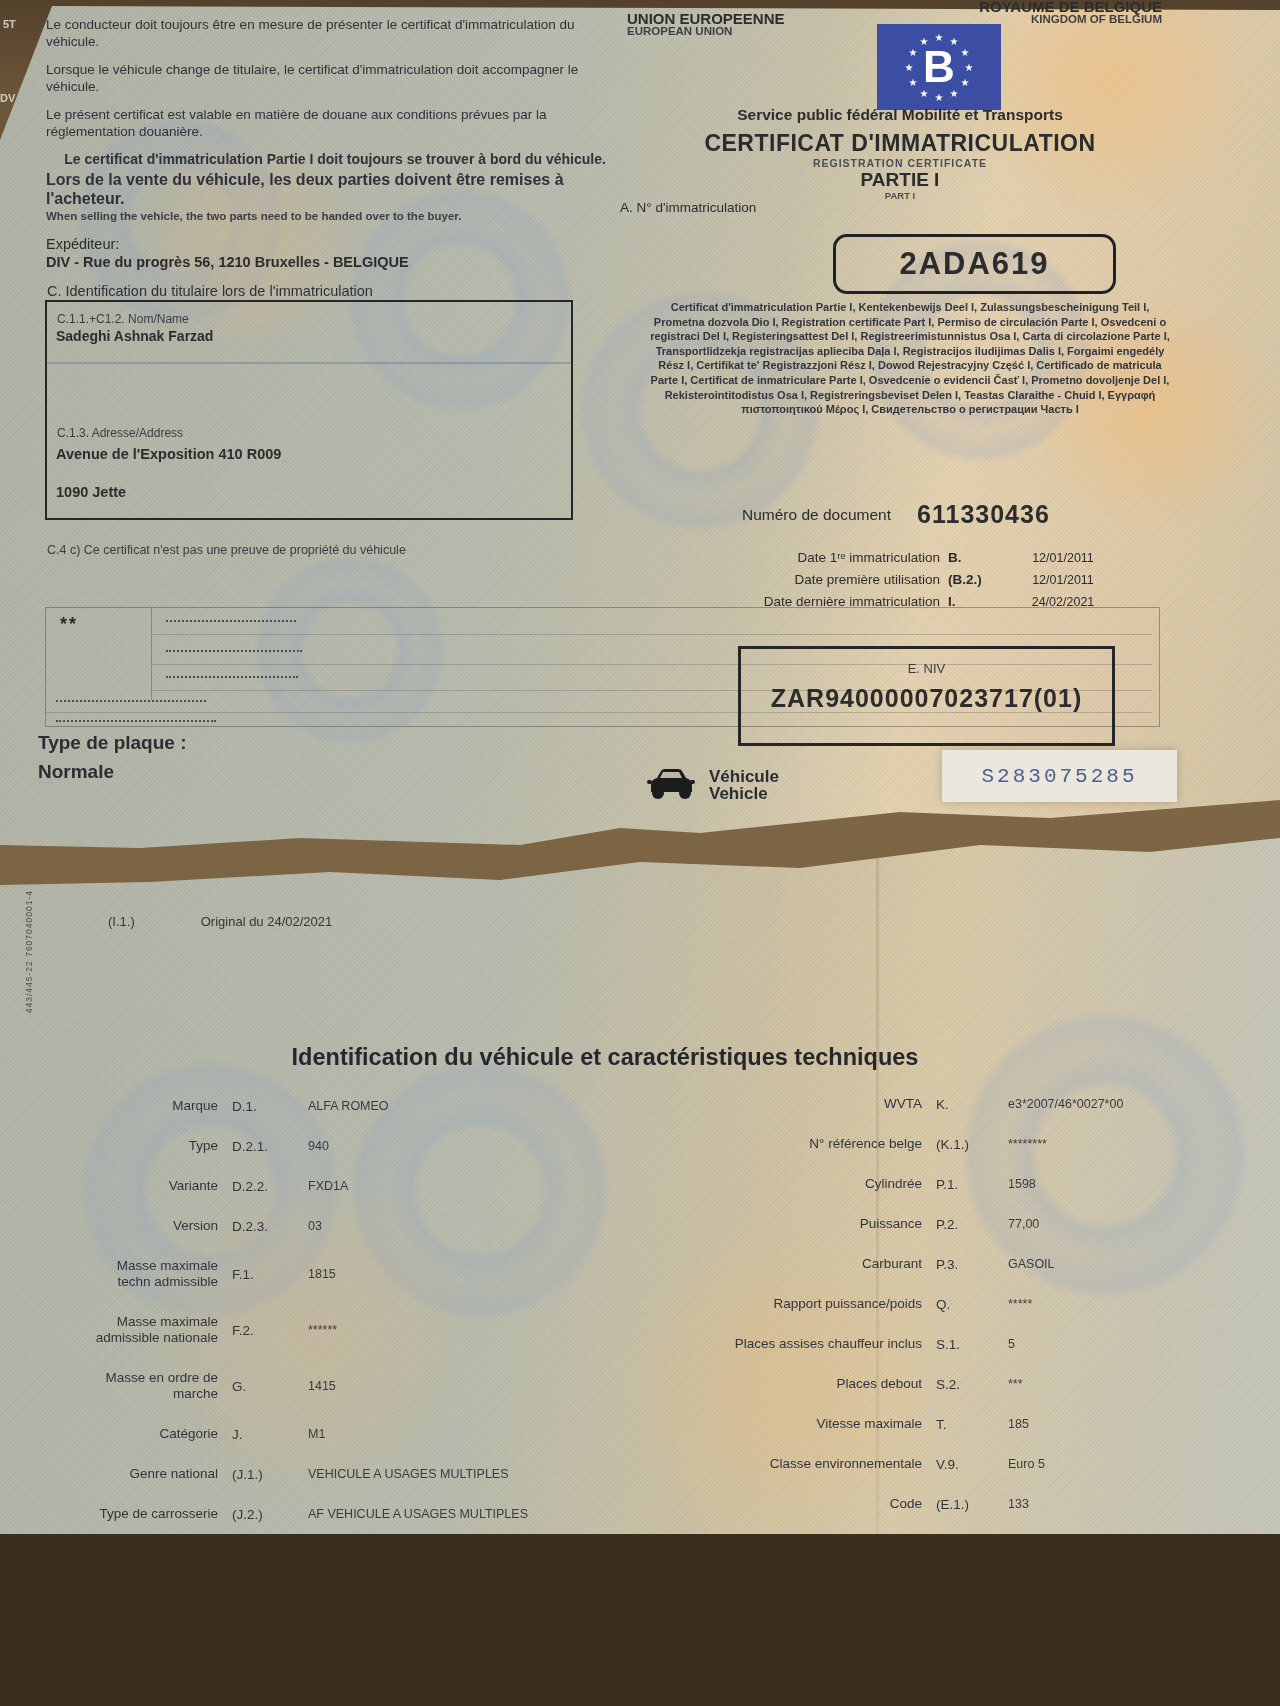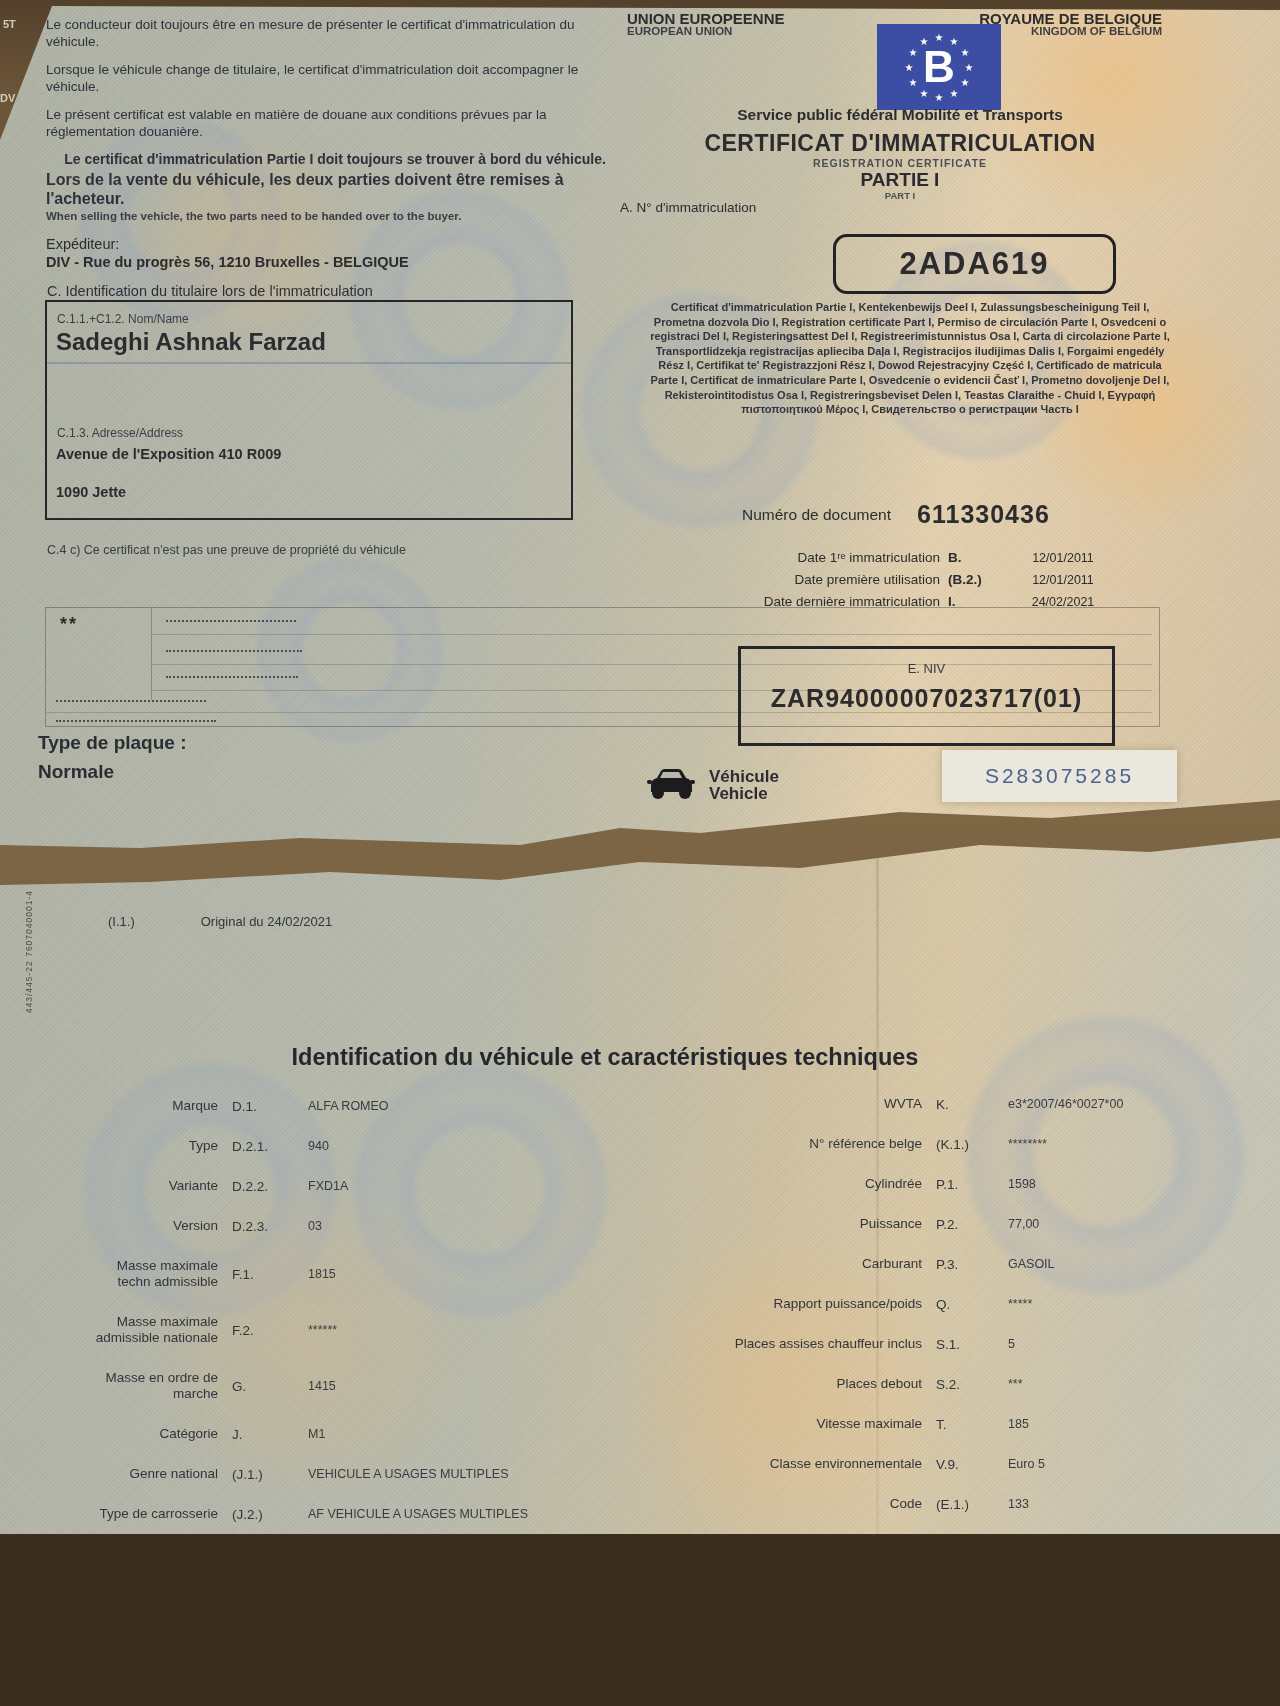--- a/index.html
+++ b/index.html
@@ -28,39 +28,39 @@
   .col-left{position:absolute;left:46px;top:16px;width:578px;}
   .para{font-size:13.5px;line-height:17px;margin:0 0 11px;color:#30313a;}
   .para.strong{font-weight:700;font-size:14px;margin-bottom:2px;text-align:center;}
   .para.strong2{font-weight:700;font-size:16px;line-height:19px;margin-bottom:2px;}
   .en-note{font-size:11.5px;font-weight:700;color:#3c3d44;margin:0 0 14px;}
   .exp-label{font-size:14.5px;margin:10px 0 2px;}
   .exp-addr{font-size:14.5px;font-weight:700;margin:0;}
   .section-c-title{position:absolute;left:47px;top:283px;font-size:14.5px;color:#2e2f36;}
   .owner-box{position:absolute;left:45px;top:300px;width:524px;height:216px;border:2.5px solid #26262a;}
   .owner-name-label{position:absolute;left:10px;top:10px;font-size:12px;color:#3c3d44;}
-  .owner-name{position:absolute;left:9px;top:26px;font-size:24px;font-weight:700;}
+  .owner-name{position:absolute;left:9px;top:26px;font-size:14px;font-weight:700;}
   .owner-divider{position:absolute;left:0;right:0;top:60px;border-top:2px solid rgba(95,115,155,.40);}
   .owner-addr-label{position:absolute;left:10px;top:124px;font-size:12px;color:#3c3d44;}
   .owner-street{position:absolute;left:9px;top:144px;font-size:14.5px;font-weight:700;}
   .owner-city{position:absolute;left:9px;top:182px;font-size:14.5px;font-weight:700;text-align:right;}
   .c4-note{position:absolute;left:47px;top:543px;font-size:12.5px;color:#3a3b42;}
   .stars-box{position:absolute;left:45px;top:607px;width:1113px;height:118px;border:1px solid rgba(70,72,66,.45);}
   .stars-box .vline{position:absolute;left:105px;top:0;bottom:26px;border-left:1px solid rgba(70,72,66,.40);}
   .stars-mark{position:absolute;left:14px;top:6px;font-size:18px;font-weight:700;letter-spacing:2px;}
   .dl{position:absolute;border-top:2px dotted #4b4c52;}
   .rule{position:absolute;border-top:1px solid rgba(80,80,78,.28);}
   .plate-type-label{position:absolute;left:38px;top:732px;font-size:19px;font-weight:700;color:#2c2d33;}
   .plate-type-value{position:absolute;left:38px;top:761px;font-size:19px;font-weight:700;color:#2c2d33;}
 
   
   .eu-block{position:absolute;left:627px;top:12px;line-height:13px;}
   .eu-fr{font-size:15px;font-weight:700;}
   .eu-en{font-size:11.5px;font-weight:700;color:#3d3e45;}
-  .be-block{position:absolute;right:118px;top:12px;text-align:right;line-height:13px;}
+  .be-block{position:absolute;right:118px;top:0;text-align:right;line-height:13px;}
   .flag{position:absolute;left:877px;top:24px;width:124px;height:86px;}
   .ministry{position:absolute;left:620px;top:106px;width:560px;text-align:center;font-weight:700;font-size:15.5px;}
   .cert-title{position:absolute;left:600px;top:130px;width:600px;text-align:center;font-weight:700;font-size:23px;letter-spacing:.5px;}
   .cert-sub{position:absolute;left:620px;top:157px;width:560px;text-align:center;font-weight:700;font-size:10.5px;letter-spacing:1px;color:#4c4d54;}
   .partie{position:absolute;left:620px;top:169px;width:560px;text-align:center;font-weight:700;font-size:19px;}
   .part-en{position:absolute;left:620px;top:190px;width:560px;text-align:center;font-weight:700;font-size:9.5px;color:#4c4d54;}
   .reg-label{position:absolute;left:620px;top:200px;width:560px;text-align:left;font-size:13.5px;}
   .plate-box{position:absolute;left:833px;top:234px;width:277px;height:54px;border:3px solid #222226;border-radius:14px;display:flex;align-items:center;justify-content:center;}
   .plate-number{font-size:31px;font-weight:700;letter-spacing:2px;}
   .multilingual{position:absolute;left:648px;top:300px;width:524px;text-align:center;font-size:11px;line-height:14.6px;font-weight:700;color:#33343c;}
@@ -71,21 +71,21 @@
   .date-row{display:grid;grid-template-columns:282px 62px 1fr;column-gap:8px;margin-bottom:7px;align-items:baseline;}
   .date-label{text-align:right;font-size:13.5px;}
   .date-code{font-size:13.5px;font-weight:700;}
   .date-value{font-size:12.5px;text-align:center;}
   .vin-box{position:absolute;left:738px;top:646px;width:377px;height:100px;border:3px solid #26262a;text-align:center;box-sizing:border-box;padding-top:12px;}
   .vin-label{font-size:13px;color:#3a3b42;}
   .vin-number{font-size:25px;font-weight:700;letter-spacing:1px;margin-top:8px;}
   .vehicle-row{position:absolute;left:645px;top:766px;display:flex;align-items:center;gap:12px;}
   .vehicle-labels{font-size:17px;font-weight:700;line-height:17px;color:#2c2d33;}
   .control-box{position:absolute;left:942px;top:750px;width:235px;height:52px;background:#e9e7de;box-shadow:0 0 8px rgba(60,50,30,.25);display:flex;align-items:center;justify-content:center;}
-  .control-number{font-family:Liberation Sans, sans-serif;font-size:21px;color:#4f618b;letter-spacing:3px;text-align:right;}
+  .control-number{font-family:Liberation Mono, monospace;font-size:21px;color:#4f618b;letter-spacing:3px;text-align:right;}
 
   
   .margin-code{position:absolute;left:24px;top:890px;writing-mode:vertical-rl;transform:rotate(180deg);font-size:8.5px;color:#4c4d49;letter-spacing:1px;}
   .i1-row{position:absolute;left:108px;top:914px;display:flex;gap:66px;font-size:13px;color:#34353b;}
   .tech-title{position:absolute;left:60px;top:1028px;width:1090px;text-align:center;font-weight:700;font-size:23.5px;color:#26272d;}
   .tech-left{position:absolute;left:80px;top:1098px;width:572px;}
   .tech-right{position:absolute;left:698px;top:1096px;width:502px;}
   .trow{display:grid;align-items:center;margin-bottom:24px;}
   .tech-left .trow{grid-template-columns:152px 76px 1fr;}
   .tech-right .trow{grid-template-columns:238px 72px 1fr;}

